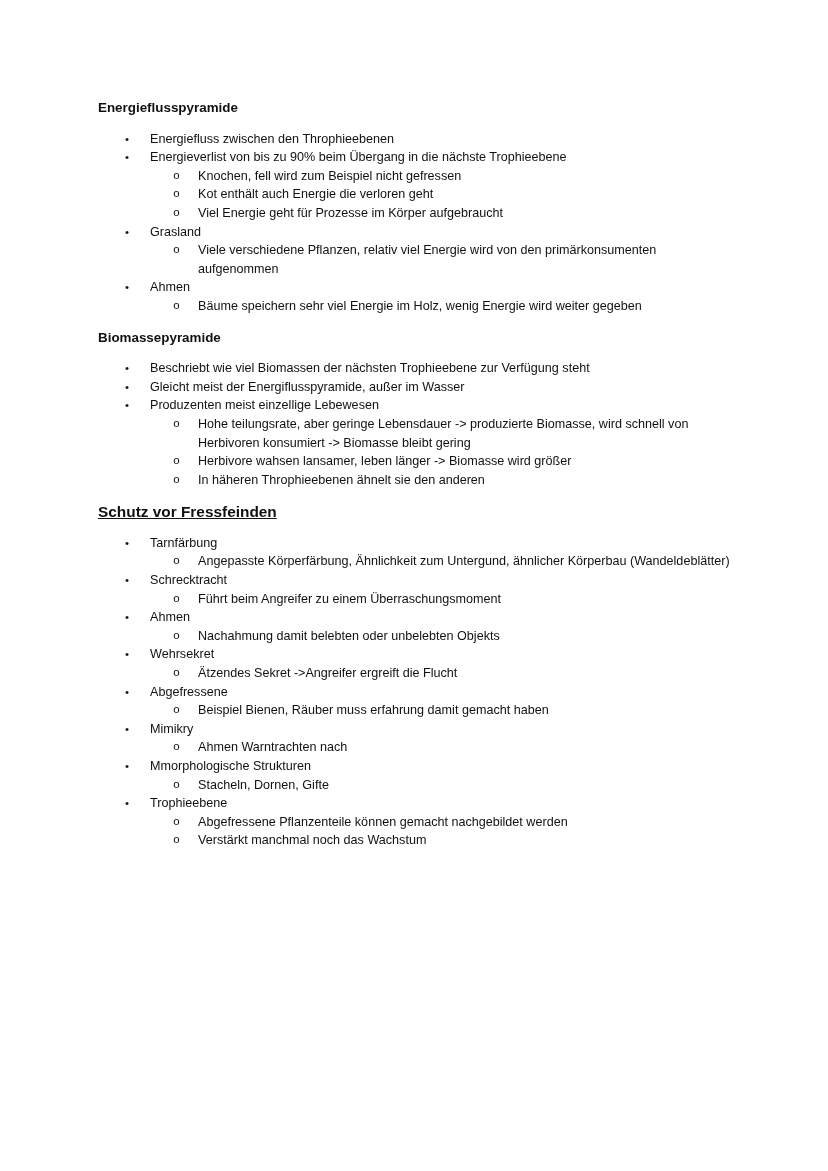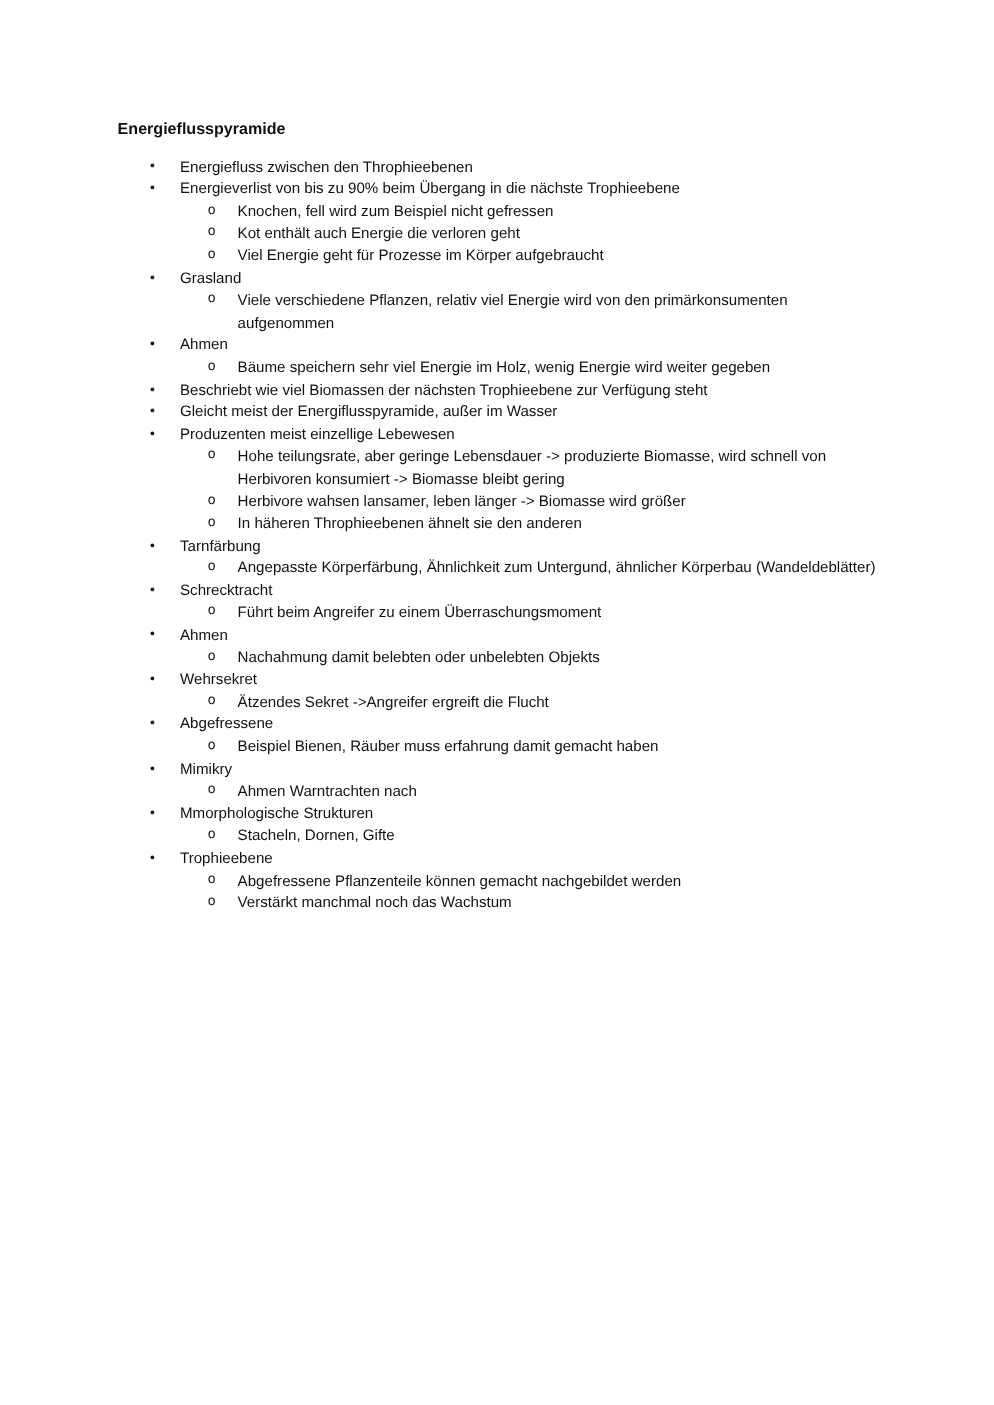--- a/index.html
+++ b/index.html
@@ -102,20 +102,21 @@
         </div>
         <div class="item level1">
           <span class="bullet">•</span>
           <span class="text">Ahmen</span>
         </div>
         <div class="item level2">
           <span class="bullet">o</span>
           <span class="text">Bäume speichern sehr viel Energie im Holz, wenig Energie wird weiter gegeben</span>
         </div>
       </div>
+      <div class="heading heading-sub">Biomassepyramide</div>
       <div class="list">
         <div class="item level1">
           <span class="bullet">•</span>
           <span class="text">Beschriebt wie viel Biomassen der nächsten Trophieebene zur Verfügung steht</span>
         </div>
         <div class="item level1">
           <span class="bullet">•</span>
           <span class="text">Gleicht meist der Energiflusspyramide, außer im Wasser</span>
         </div>
         <div class="item level1">
@@ -128,20 +129,21 @@
         </div>
         <div class="item level2">
           <span class="bullet">o</span>
           <span class="text">Herbivore wahsen lansamer, leben länger -&gt; Biomasse wird größer</span>
         </div>
         <div class="item level2">
           <span class="bullet">o</span>
           <span class="text">In häheren Throphieebenen ähnelt sie den anderen</span>
         </div>
       </div>
+      <div class="heading heading-main">Schutz vor Fressfeinden</div>
       <div class="list">
         <div class="item level1">
           <span class="bullet">•</span>
           <span class="text">Tarnfärbung</span>
         </div>
         <div class="item level2">
           <span class="bullet">o</span>
           <span class="text">Angepasste Körperfärbung, Ähnlichkeit zum Untergund, ähnlicher Körperbau (Wandeldeblätter)</span>
         </div>
         <div class="item level1">

